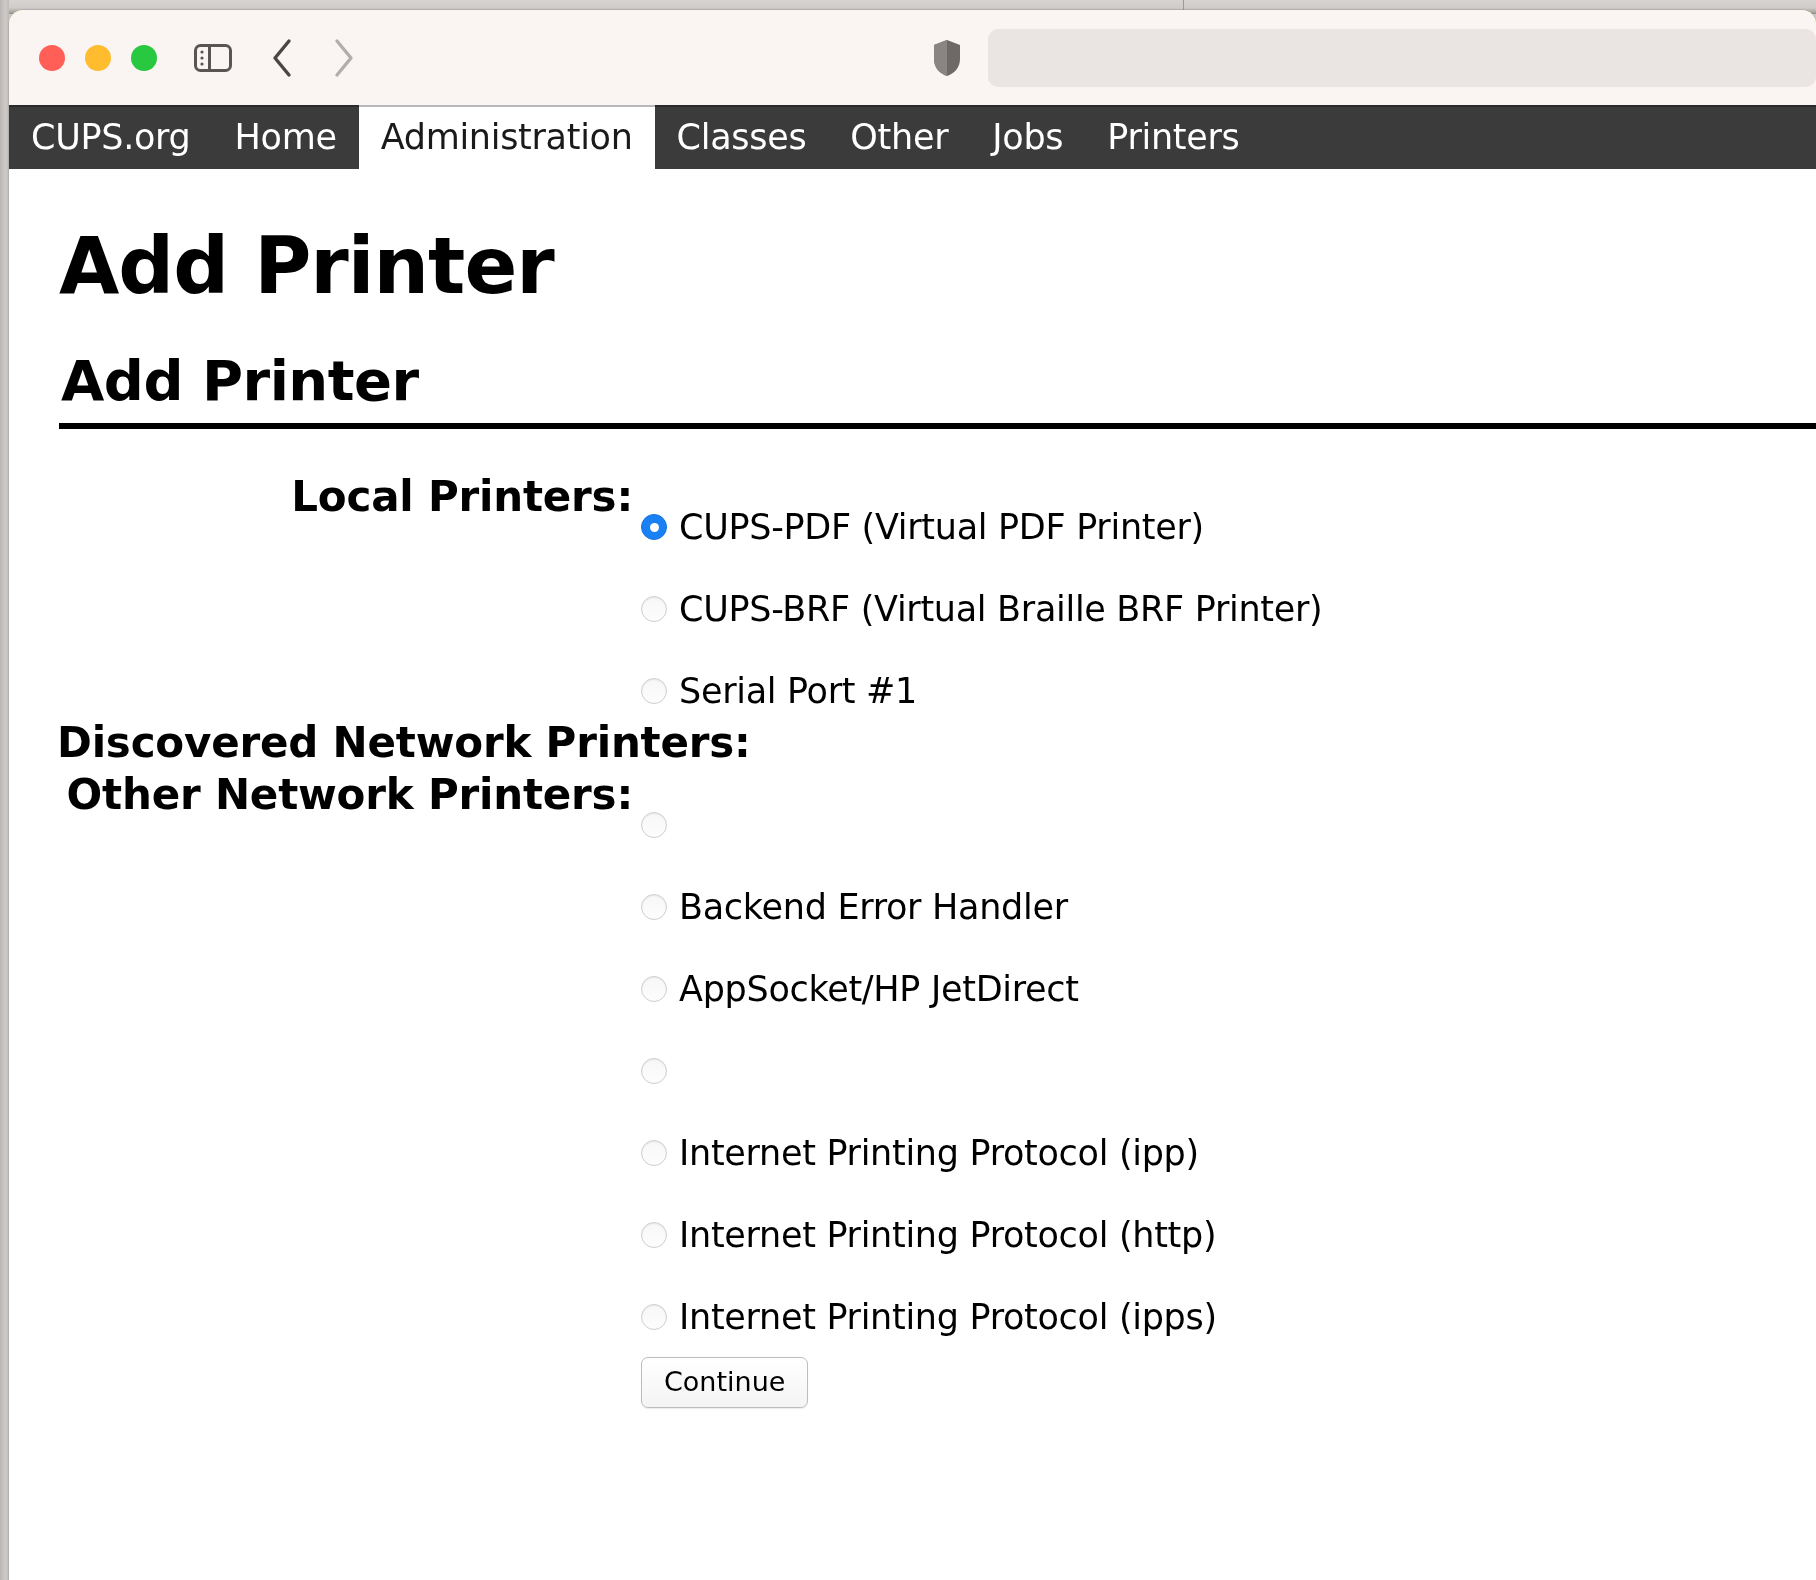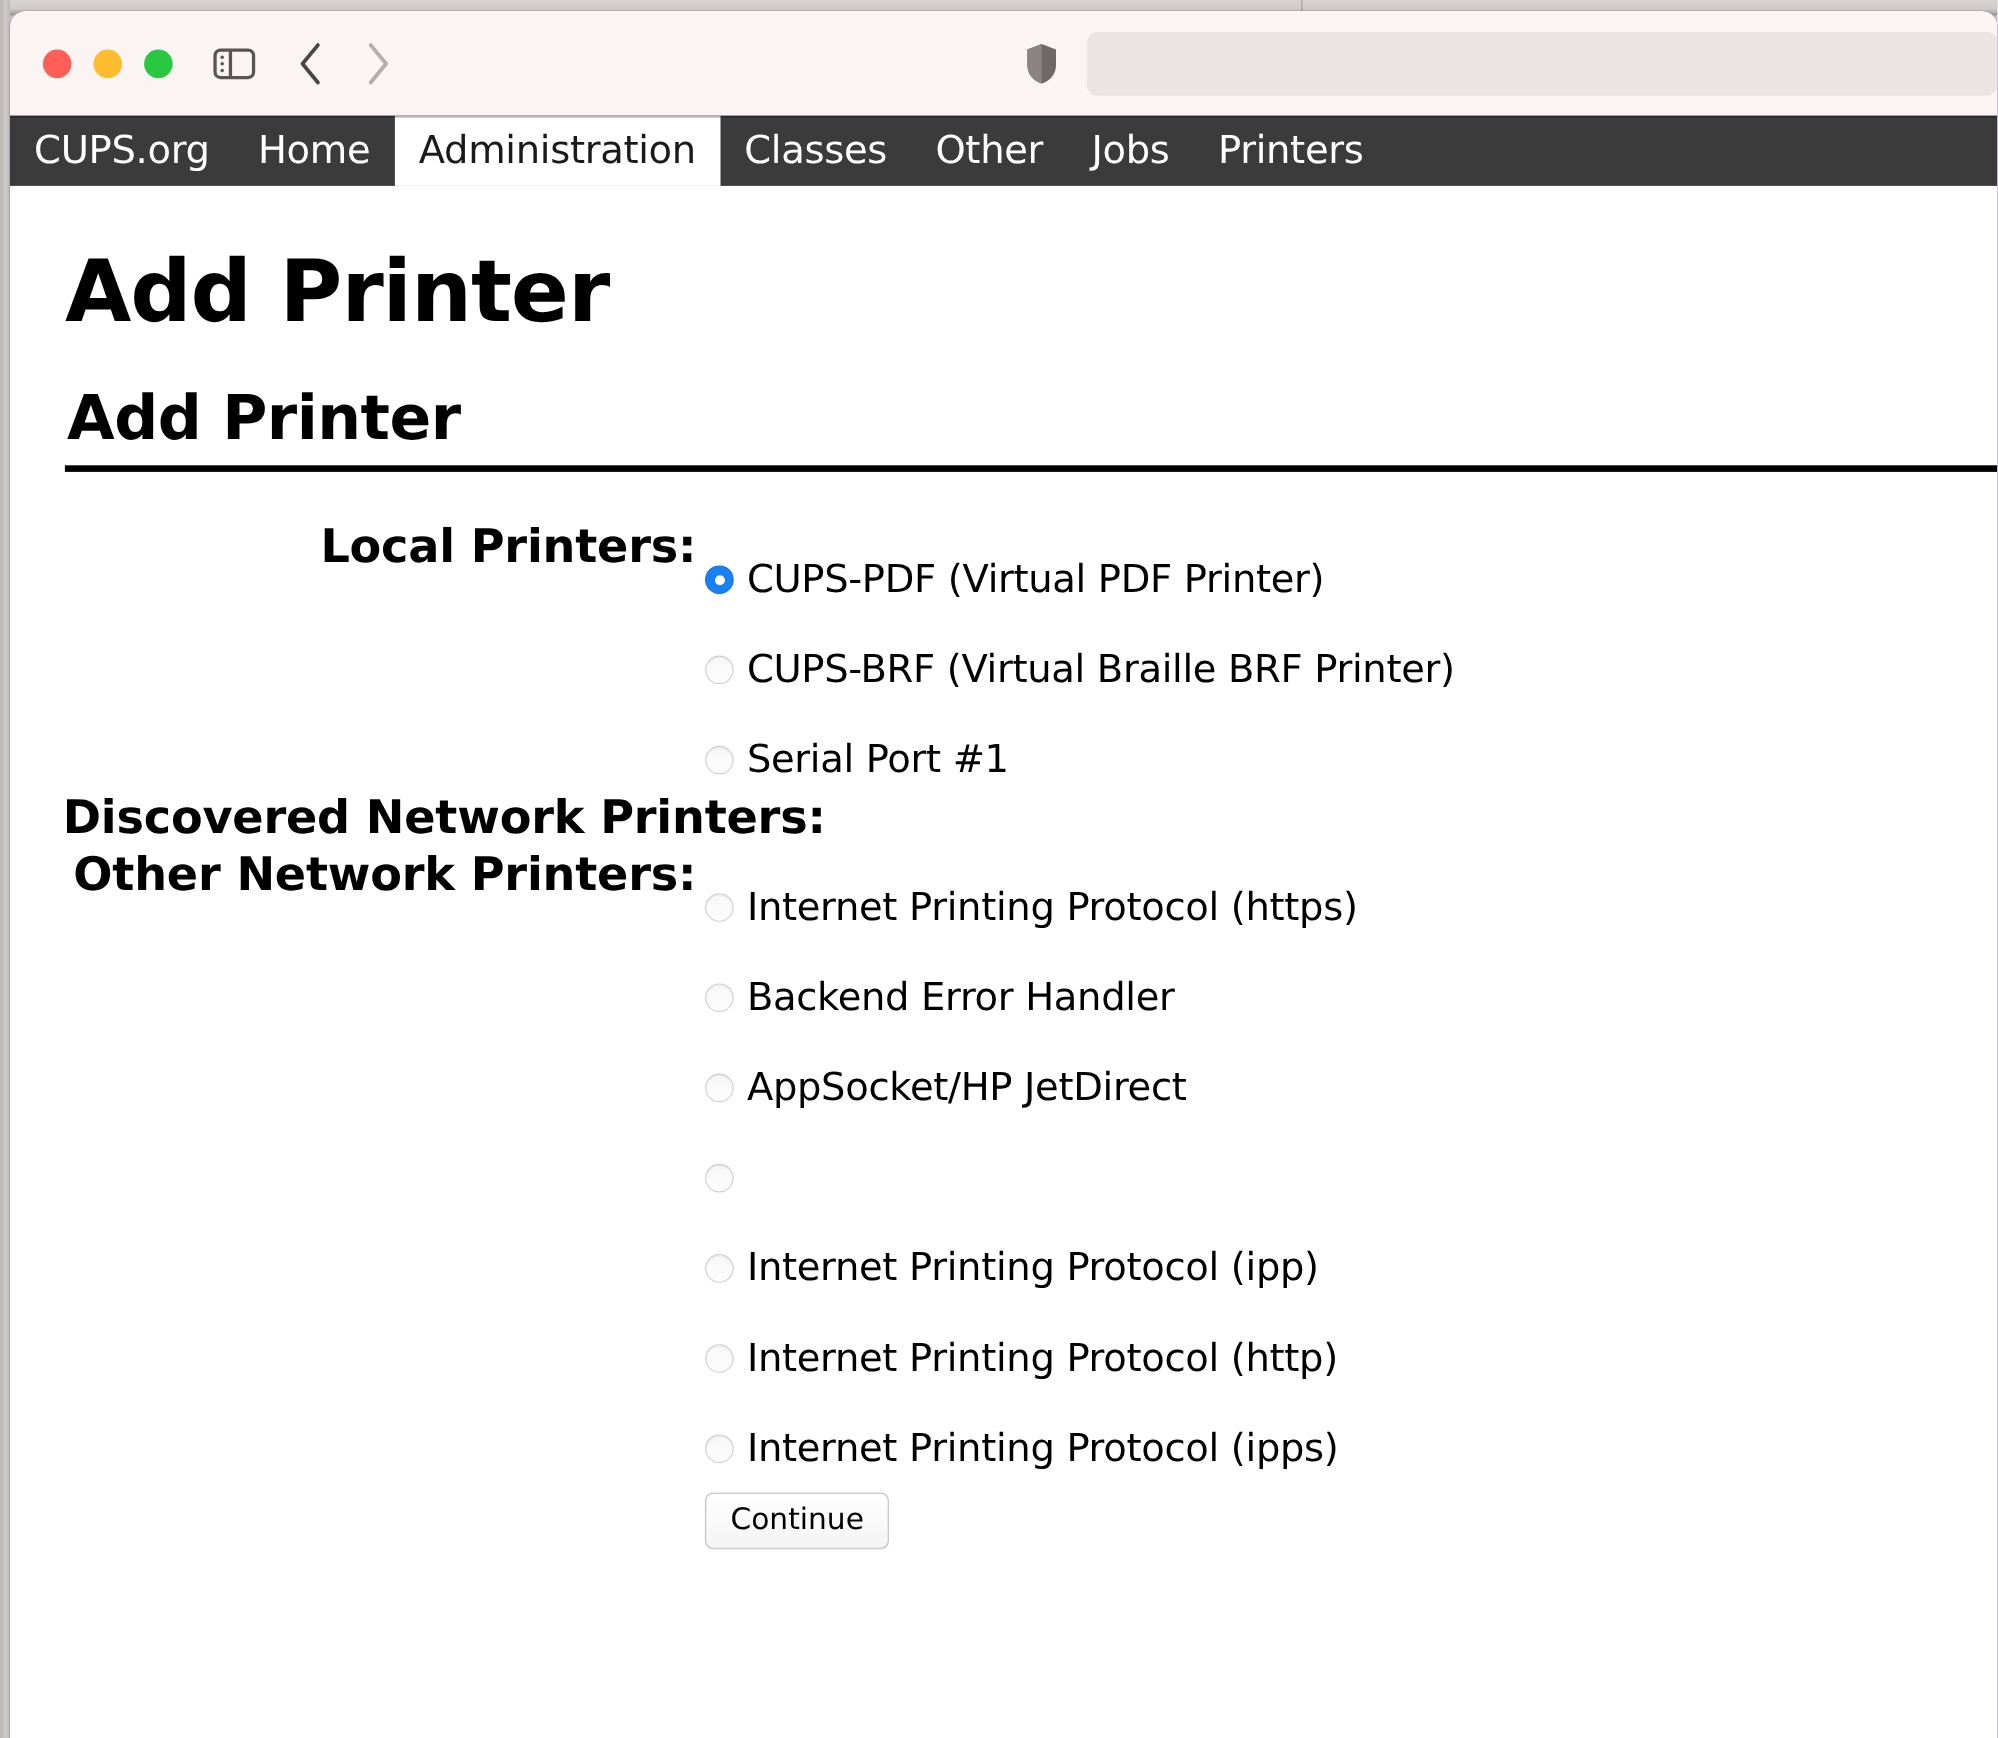--- a/index.html
+++ b/index.html
@@ -41,21 +41,21 @@
     background: linear-gradient(to right, #b9b6b4 0%, #cdcac8 60%, #bdbab8 100%);
   }
 
   
   .browser-window {
     position: absolute;
     top: 10px;
     left: 9px;
     width: 1807px;
     height: 1570px;
-    background: #6d28d9;
+    background: #bef264;
     border-top-left-radius: 14px;
     border-top-right-radius: 14px;
     overflow: hidden;
     box-shadow: 0 0 0 0.5px rgba(0,0,0,0.14);
   }
 
   
   .toolbar {
     position: relative;
     height: 95px;
@@ -379,21 +379,20 @@
           <div class="form-row">
             <div class="row-label">Discovered Network Printers:</div>
             <div class="row-values"></div>
           </div>
 
           <div class="form-row">
             <div class="row-label">Other Network Printers:</div>
             <div class="row-values">
               <label class="radio-line">
                 <span class="radio radio-off"></span>
-                <span class="radio-label">Internet Printing Protocol (https)</span>
               </label>
               <label class="radio-line">
                 <span class="radio radio-off"></span>
                 <span class="radio-label">Backend Error Handler</span>
               </label>
               <label class="radio-line">
                 <span class="radio radio-off"></span>
                 <span class="radio-label">AppSocket/HP JetDirect</span>
               </label>
               <label class="radio-line">

